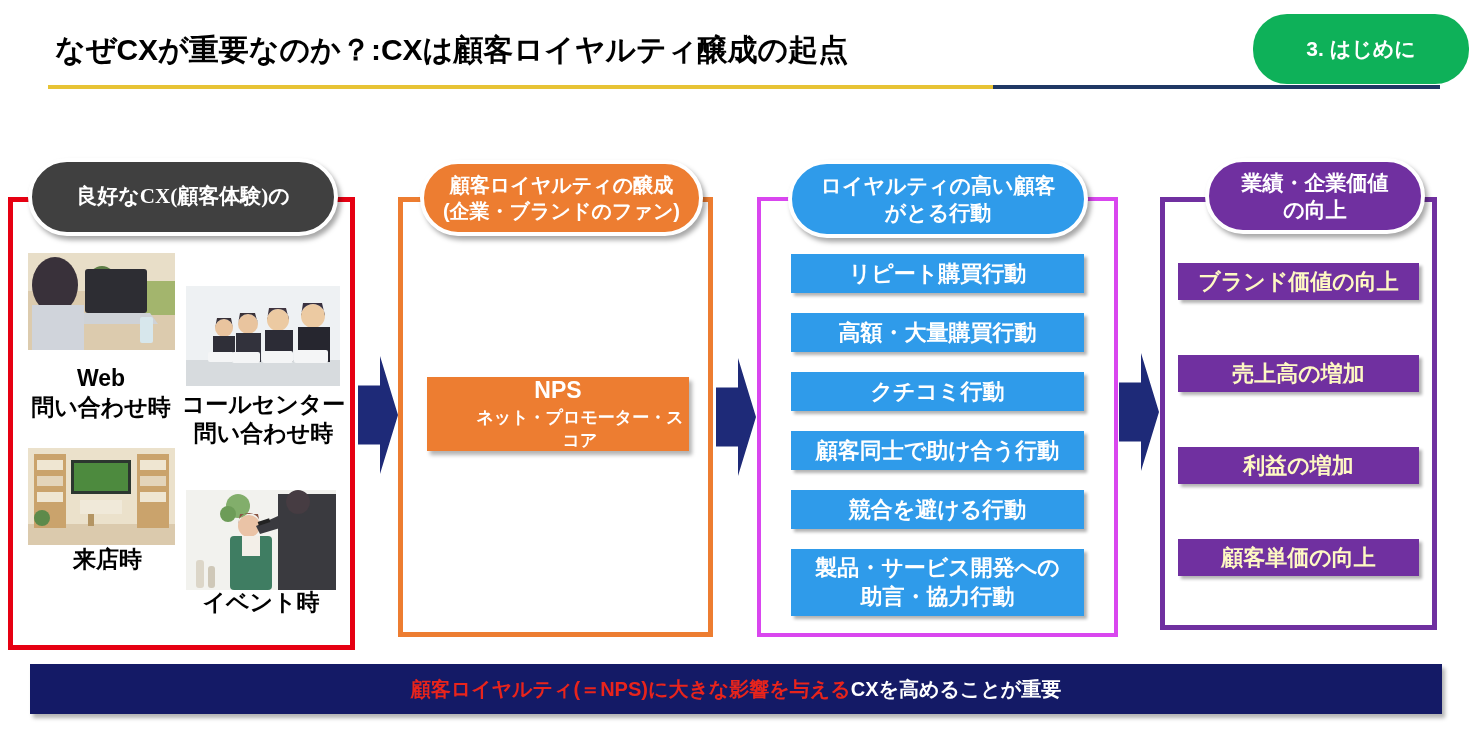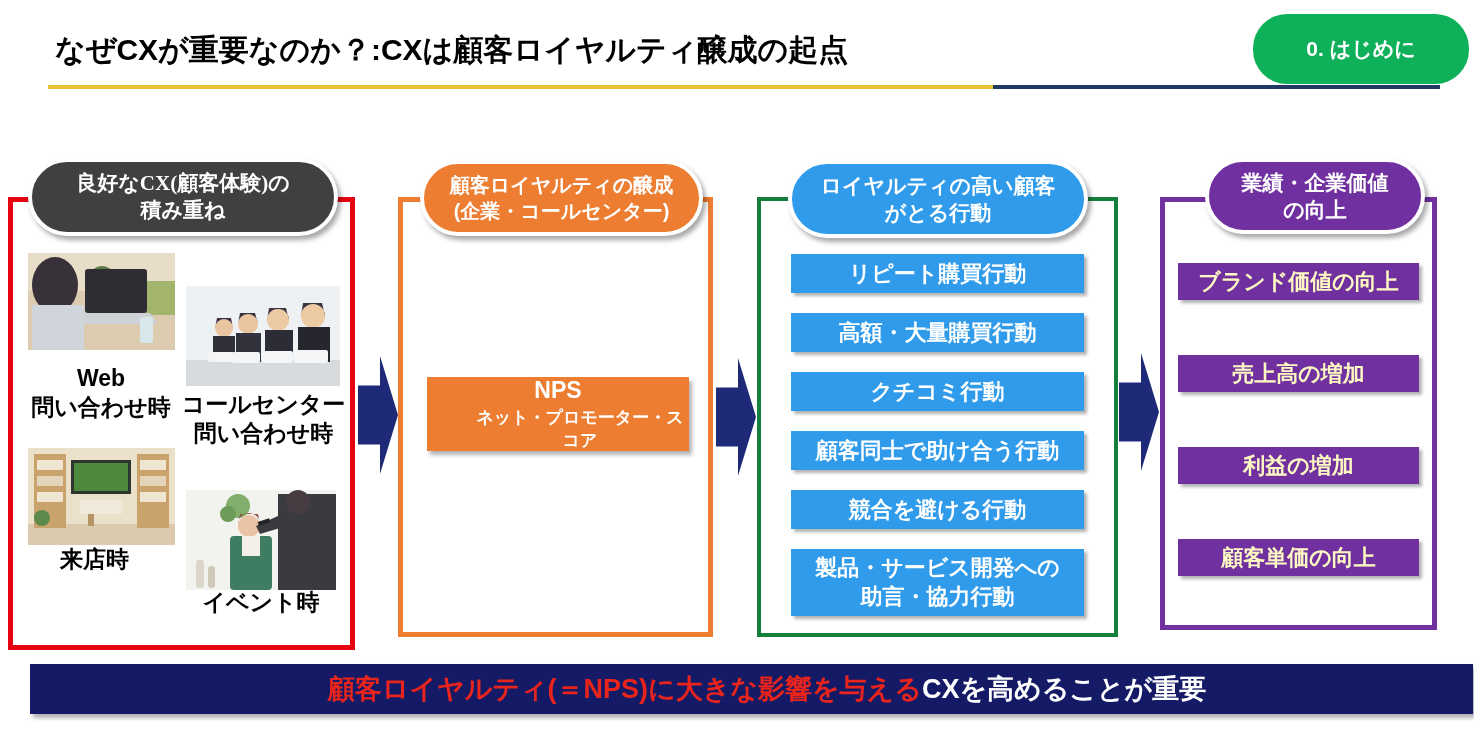--- a/index.html
+++ b/index.html
@@ -16,21 +16,21 @@
   #rule-navy{position:absolute;left:993px;top:85px;width:447px;height:4px;background:#1F3864;}
   #section-badge{
     position:absolute;left:1253px;top:14px;width:216px;height:70px;border-radius:34px;
     background:#0EB159;color:#fff;font-weight:bold;font-size:21px;
     display:flex;align-items:center;justify-content:center;
   }
   
   .frame{position:absolute;background:#fff;box-sizing:border-box;}
   #frame-cx{left:8px;top:197px;width:347px;height:453px;border:5px solid #E60012;}
   #frame-loyalty{left:398px;top:197px;width:315px;height:440px;border:5px solid #ED7D31;}
-  #frame-behavior{left:757px;top:197px;width:361px;height:440px;border:4px solid #15803d;}
+  #frame-behavior{left:757px;top:197px;width:361px;height:440px;border:4px solid #d946ef;}
   #frame-performance{left:1160px;top:197px;width:277px;height:433px;border:5px solid #7030A0;}
   
   .pill{
     position:absolute;border:4px solid #fff;border-radius:40px;
     box-shadow:3px 4px 5px rgba(0,0,0,0.35);
     color:#fff;font-weight:bold;font-size:21px;line-height:1.3;text-align:center;
     display:flex;flex-direction:column;justify-content:center;box-sizing:border-box;z-index:5;
   }
   #pill-cx{left:28px;top:158px;width:310px;height:78px;background:#404040;font-family:Liberation Serif, serif;}
   #pill-loyalty{left:420px;top:160px;width:283px;height:76px;background:#ED7D31;font-size:20px;}
@@ -48,21 +48,21 @@
   .photo{position:absolute;display:block;}
   .plabel{
     position:absolute;font-weight:bold;color:#000;font-size:23px;line-height:1.25;
     text-align:center;
   }
   #photo-web{left:15px;top:51px;}
   #label-web{left:8px;top:150px;width:160px;margin-top:12px;}
   #photo-call{left:173px;top:84px;}
   #label-call{left:158px;top:188px;width:185px;}
   #photo-store{left:15px;top:246px;}
-  #label-store{left:8px;top:343px;width:147px;}
+  #label-store{left:21px;top:343px;width:147px;}
   #photo-event{left:173px;top:288px;}
   #label-event{left:168px;top:386px;width:160px;}
   
   #nps-box{
     position:absolute;left:427px;top:377px;width:262px;height:74px;background:#ED7D31;
     box-shadow:3px 4px 4px rgba(0,0,0,0.3);color:#fff;font-weight:bold;text-align:center;
     display:flex;flex-direction:column;justify-content:center;gap:2px;
   }
   #nps-box .nps-title{font-size:23px;}
   #nps-box .nps-sub{font-size:17px;margin-left:44px;}
@@ -77,34 +77,34 @@
   #performance-items{left:13px;right:13px;top:61px;gap:55px;}
   .p-item{
     background:#7030A0;color:#fef9c3;font-weight:bold;font-size:22px;line-height:37px;
     height:37px;text-align:center;box-shadow:3px 3px 3px rgba(0,0,0,0.3);
   }
   
   #bottom-banner{
     position:absolute;left:30px;top:664px;width:1412px;height:50px;background:#141A66;
     box-shadow:3px 4px 4px rgba(0,0,0,0.3);
     display:flex;align-items:center;justify-content:center;
-    font-size:27px;font-weight:bold;white-space:nowrap;padding-left:31px;
+    font-size:20px;font-weight:bold;white-space:nowrap;
   }
   #bottom-banner .hl{color:#E8241C;}
   #bottom-banner .rest{color:#ffffff;}
 </style>
 </head>
 <body>
 
 <div class="slide">
 
   <div id="page-title">なぜCXが重要なのか？:CXは顧客ロイヤルティ醸成の起点</div>
   <div id="rule-yellow"></div>
   <div id="rule-navy"></div>
-  <div id="section-badge">0. はじめに</div>
+  <div id="section-badge">3. はじめに</div>
 
   <div class="frame" id="frame-cx">
     <svg class="photo" id="photo-web" width="147" height="97" viewBox="0 0 147 97">
       <rect width="147" height="97" fill="#dccbae"></rect>
       <rect width="147" height="38" fill="#e8dec8"></rect>
       <rect x="96" y="28" width="51" height="34" fill="#a3b56d"></rect>
       <circle cx="74" cy="26" r="13" fill="#5d7d46"></circle>
       <rect x="66" y="40" width="6" height="18" fill="#c9b289"></rect>
       <rect x="57" y="16" width="62" height="44" rx="3" fill="#2d2d33"></rect>
       <polygon points="46,60 122,60 130,71 38,71" fill="#ced2d7"></polygon>
@@ -180,29 +180,28 @@
       <rect x="72" y="30" width="12" height="4" fill="#222" transform="rotate(-18 78 32)"></rect>
       <rect x="10" y="70" width="8" height="28" rx="3" fill="#dcd6c8"></rect>
       <rect x="22" y="76" width="7" height="22" rx="3" fill="#cfc8b8"></rect>
     </svg>
     <div class="plabel" id="label-event">
       <span>イベント時</span>
     </div>
   </div>
   <div class="pill" id="pill-cx">
     <span>良好なCX(顧客体験)の</span>
-    <span>積み重ね</span>
   </div>
 
   <div class="arrow" id="arrow-1"></div>
 
   <div class="frame" id="frame-loyalty"></div>
   <div class="pill" id="pill-loyalty">
     <span>顧客ロイヤルティの醸成</span>
-    <span>(企業・コールセンター)</span>
+    <span>(企業・ブランドのファン)</span>
   </div>
   <div id="nps-box">
     <span class="nps-title">NPS</span>
     <span class="nps-sub">ネット・プロモーター・スコア</span>
   </div>
 
   <div class="arrow" id="arrow-2"></div>
 
   <div class="frame" id="frame-behavior">
     <div class="items" id="behavior-items">

